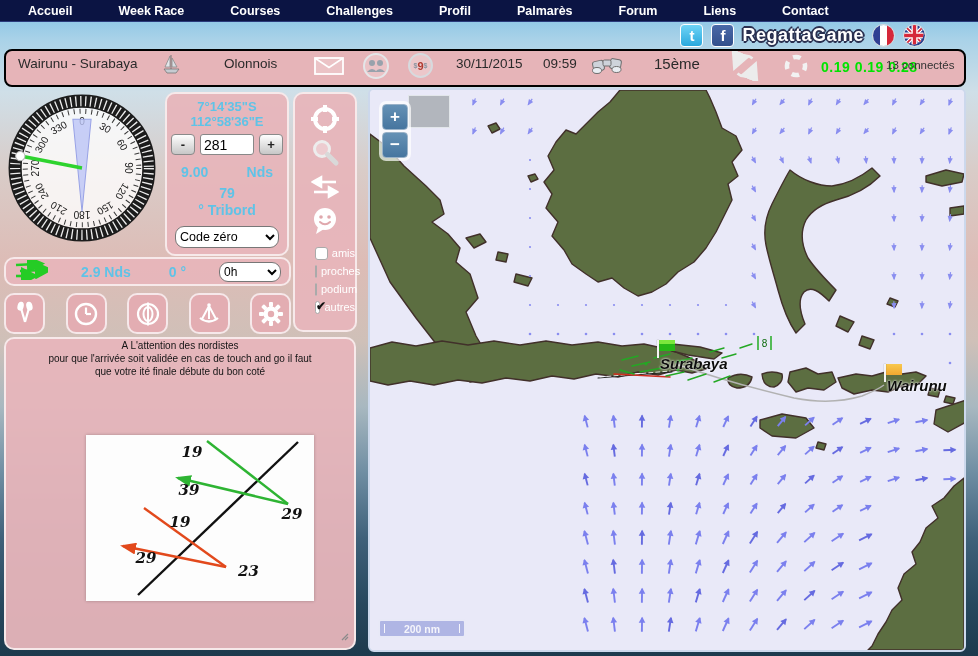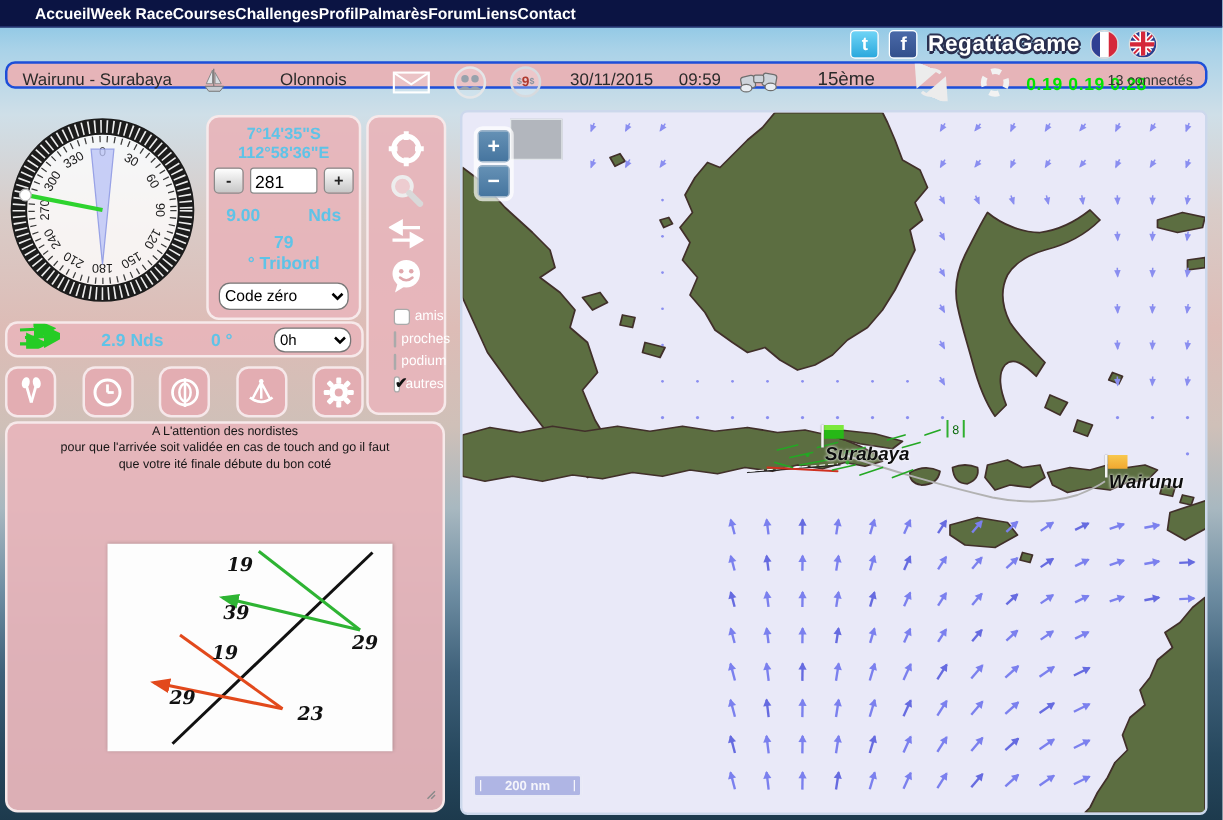--- a/index.html
+++ b/index.html
@@ -1,31 +1,31 @@
 <!DOCTYPE html>
 <html><head>
 <meta charset="utf-8">
 <style>
   html,body{margin:0;padding:0}
   body{width:978px;height:656px;position:relative;overflow:hidden;
     font-family:"Liberation Sans",sans-serif;
     background:linear-gradient(180deg,#79bfe3 0%,#a9d2e8 6%,#cfdfe8 14%,#d9ccc8 26%,#ddbcb6 40%,#cfc0b8 52%,#a8b8c0 62%,#6f8ea3 72%,#3f617a 82%,#27485e 92%,#1d3a4d 100%)}
   
-  .topnav{position:absolute;left:0;top:0;width:978px;height:22px;background:#0b1443;display:flex;align-items:center;padding-left:28px;box-sizing:border-box;border-bottom:1px solid #2a3a7a}
+  .topnav{position:absolute;left:0;top:0;width:978px;height:22px;background:#0b1443;display:flex;align-items:center;gap:46px;padding-left:28px;box-sizing:border-box;border-bottom:1px solid #2a3a7a}
   .topnav span{color:#fff;font-size:12.5px;font-weight:bold;cursor:pointer;white-space:nowrap}
   
   .social{position:absolute;top:23px;right:52px;height:24px;display:flex;align-items:center;gap:8px}
   .sq-icon{width:21px;height:21px;border-radius:4px;border:1px solid #fff;color:#fff;font-weight:bold;font-size:15px;display:flex;align-items:center;justify-content:center;cursor:pointer}
   .tw{background:linear-gradient(#6fd4f6,#2aa8dd)}
   .fb{background:linear-gradient(#4a69a8,#32508c)}
   .brand{color:#fff;font-size:18px;font-weight:800;letter-spacing:.5px;
     text-shadow:-2px 0 0 #2a3050,2px 0 0 #2a3050,0 -2px 0 #2a3050,0 2px 0 #2a3050,1px 1px 0 #2a3050,-1px -1px 0 #2a3050}
   .flagbtn{width:21px;height:21px;border-radius:50%;overflow:hidden;border:1px solid #ddd;cursor:pointer}
   
-  .statusbar{position:absolute;left:4px;top:49px;width:962px;height:22px;background:#e6b4b8;border:2px solid #1d4ed8;border-radius:8px;box-sizing:border-box}
+  .statusbar{position:absolute;left:4px;top:49px;width:962px;height:38px;background:#e6b4b8;border:2px solid #000000;border-radius:8px;box-sizing:border-box}
   .statusbar .txt{position:absolute;font-size:13.5px;color:#2a2a2a;white-space:nowrap}
   .statusbar .ico{position:absolute;cursor:pointer}
   .ratings{position:absolute;font-size:14px;font-weight:bold;color:#00e400;letter-spacing:.5px}
   .connected{position:absolute;font-size:11.5px;color:#333}
   .circle-ico{width:25px;height:25px;border-radius:50%;border:2px solid #d7dade;background:rgba(255,255,255,.25);box-sizing:border-box;display:flex;align-items:center;justify-content:center}
   
   .panel{position:absolute;background:rgba(231,181,186,.95);border:2px solid rgba(248,238,240,.9);border-radius:10px;box-sizing:border-box}
   .bluetxt{color:#5fc3e7;font-weight:bold}
   
   #info-panel{left:165px;top:92px;width:124px;height:164px;text-align:center;padding-top:5px}

